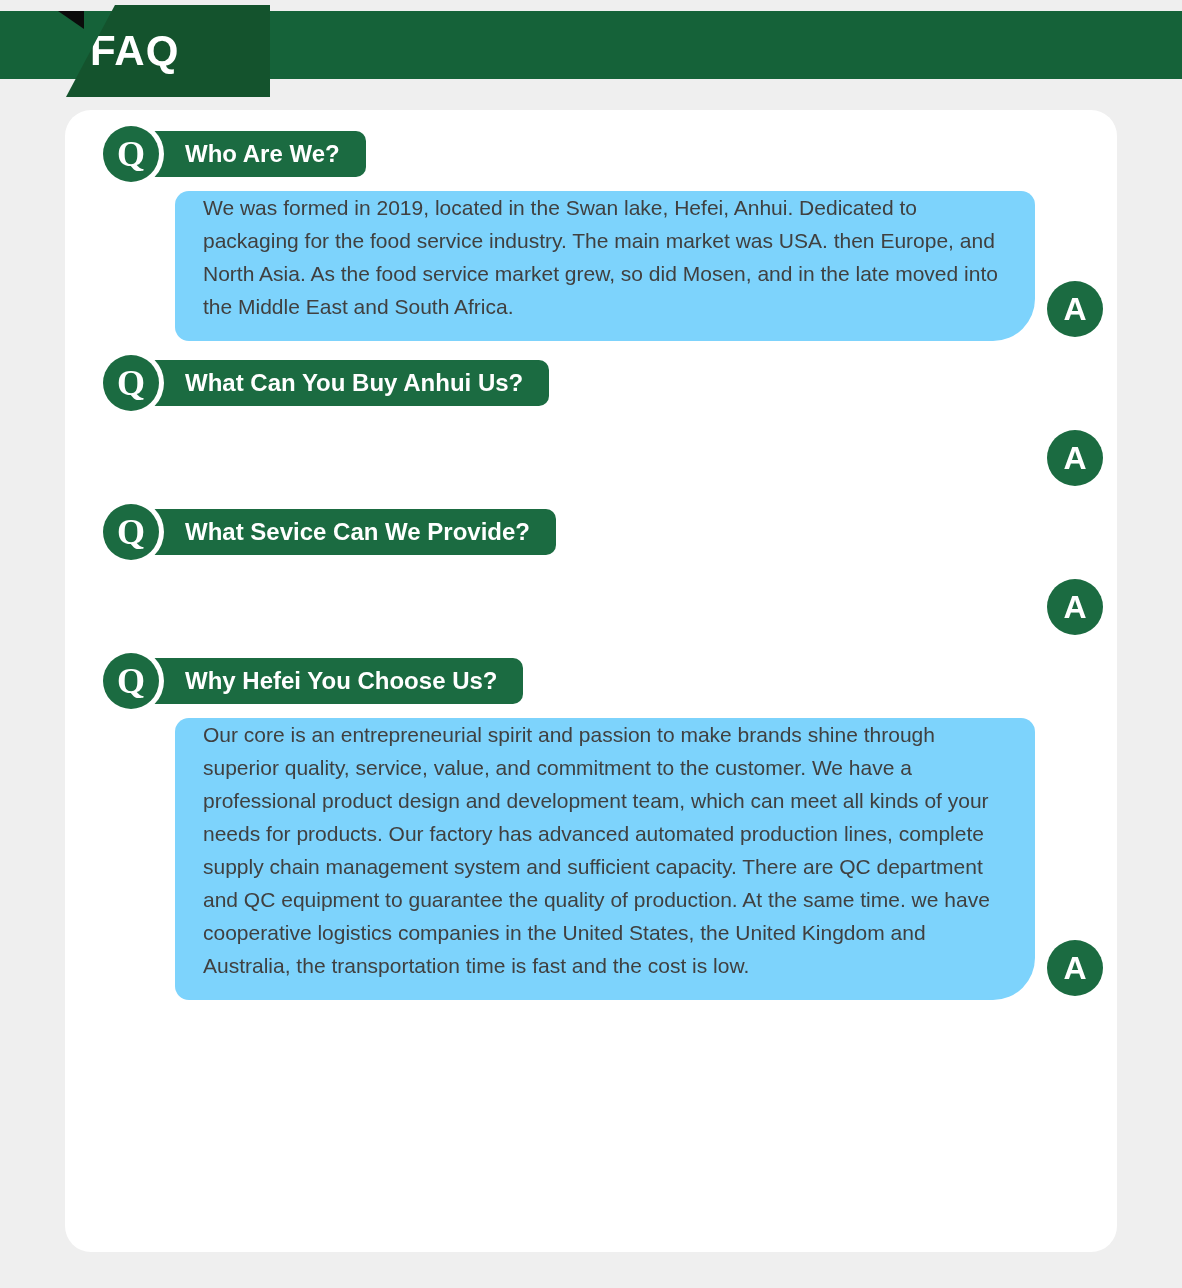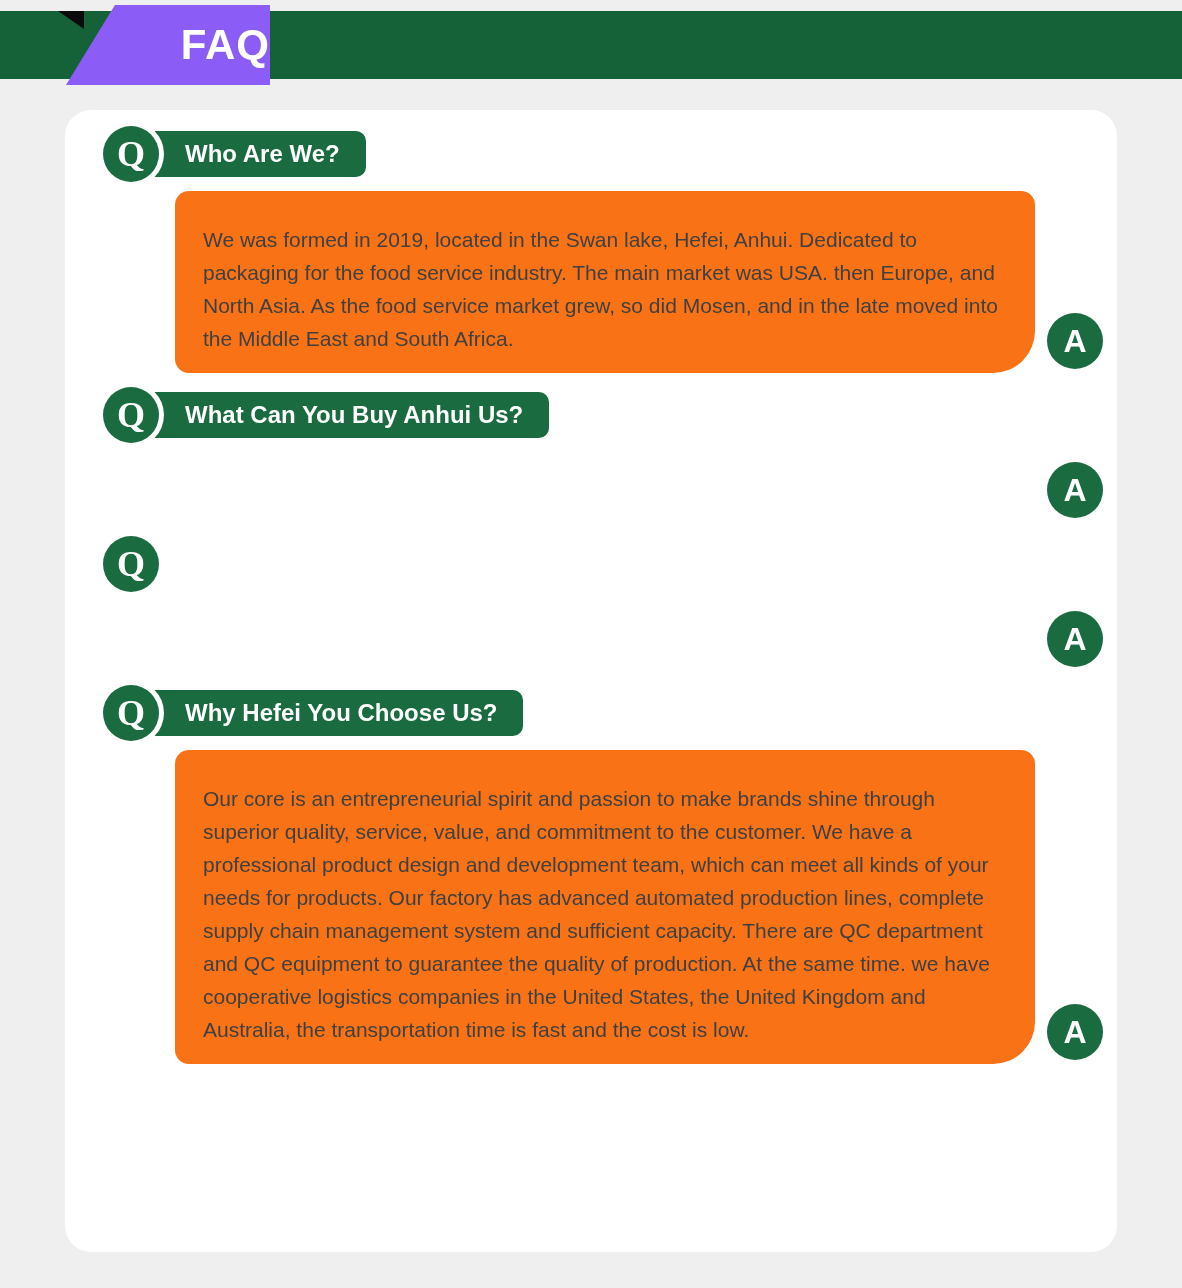--- a/index.html
+++ b/index.html
@@ -32,26 +32,26 @@
     height: 0;
     border-left: 26px solid transparent;
     border-top: 18px solid #0b0b0b;
     transform: rotate(0deg);
   }
   .banner-title-box {
     position: absolute;
     left: 66px;
     top: 5px;
     width: 204px;
-    height: 80px;
-    background: #8b5cf6;
+    height: 92px;
+    background: #14532d;
     clip-path: polygon(24% 0%, 100% 0%, 100% 100%, 0% 100%);
     display: flex;
     align-items: center;
-    justify-content: flex-end;
+    justify-content: flex-start;
   }
   .banner-title {
     color: #ffffff;
     font-size: 42px;
     font-weight: bold;
     letter-spacing: 1px;
     padding-left: 24px;
   }
 
   
@@ -124,23 +124,23 @@
 
   
   .a-row {
     position: relative;
     margin-top: 9px;
     padding-left: 110px;
     padding-right: 82px;
     min-height: 70px;
   }
   .a-box {
-    background: #f97316;
+    background: #7dd3fc;
     border-radius: 14px;
-    padding: 32px 30px 18px 28px;
+    padding: 0 30px 18px 28px;
     position: relative;
   }
   .a-box.notched {
     border-bottom-right-radius: 42px;
   }
   .a-text {
     color: #404040;
     font-size: 21px;
     line-height: 33px;
   }
@@ -211,20 +211,23 @@
           <span>A</span>
         </div>
       </div>
     </div>
 
     <div class="faq-item" style="margin-top:14px;">
       <div class="q-row">
         <div class="q-badge">
           <span>Q</span>
         </div>
+        <div class="q-bar">
+          <div class="q-text">What Sevice Can We Provide?</div>
+        </div>
       </div>
       <div class="a-row">
         <div class="a-badge">
           <span>A</span>
         </div>
       </div>
     </div>
 
     <div class="faq-item" style="margin-top:14px;">
       <div class="q-row">

